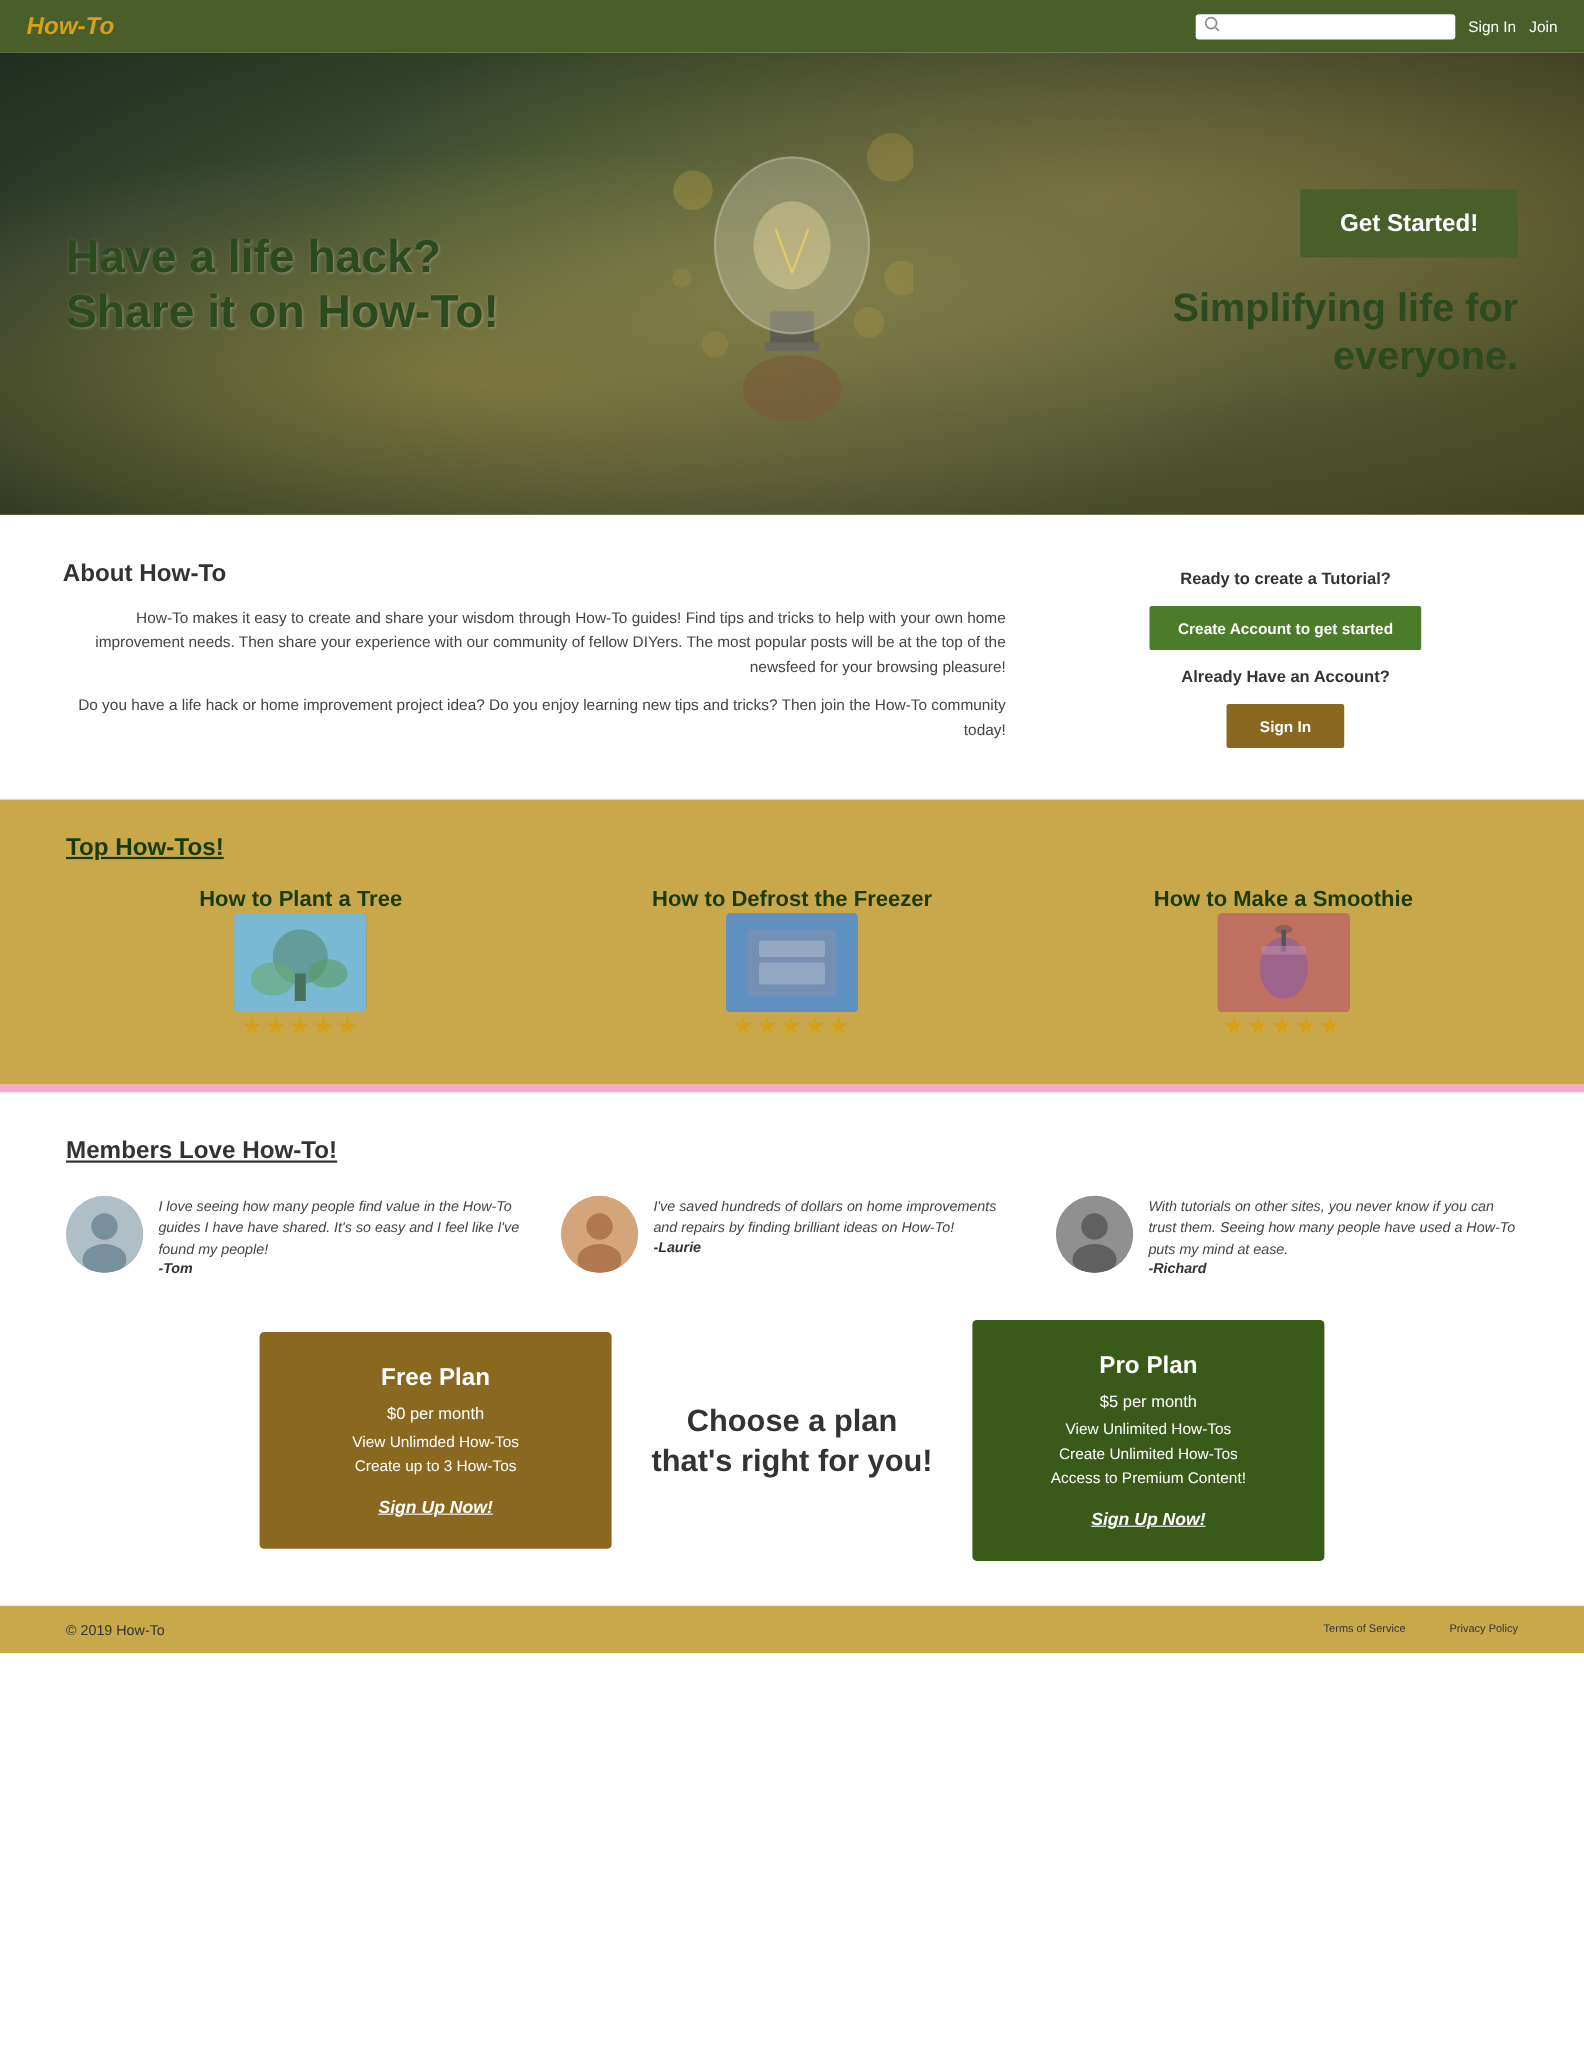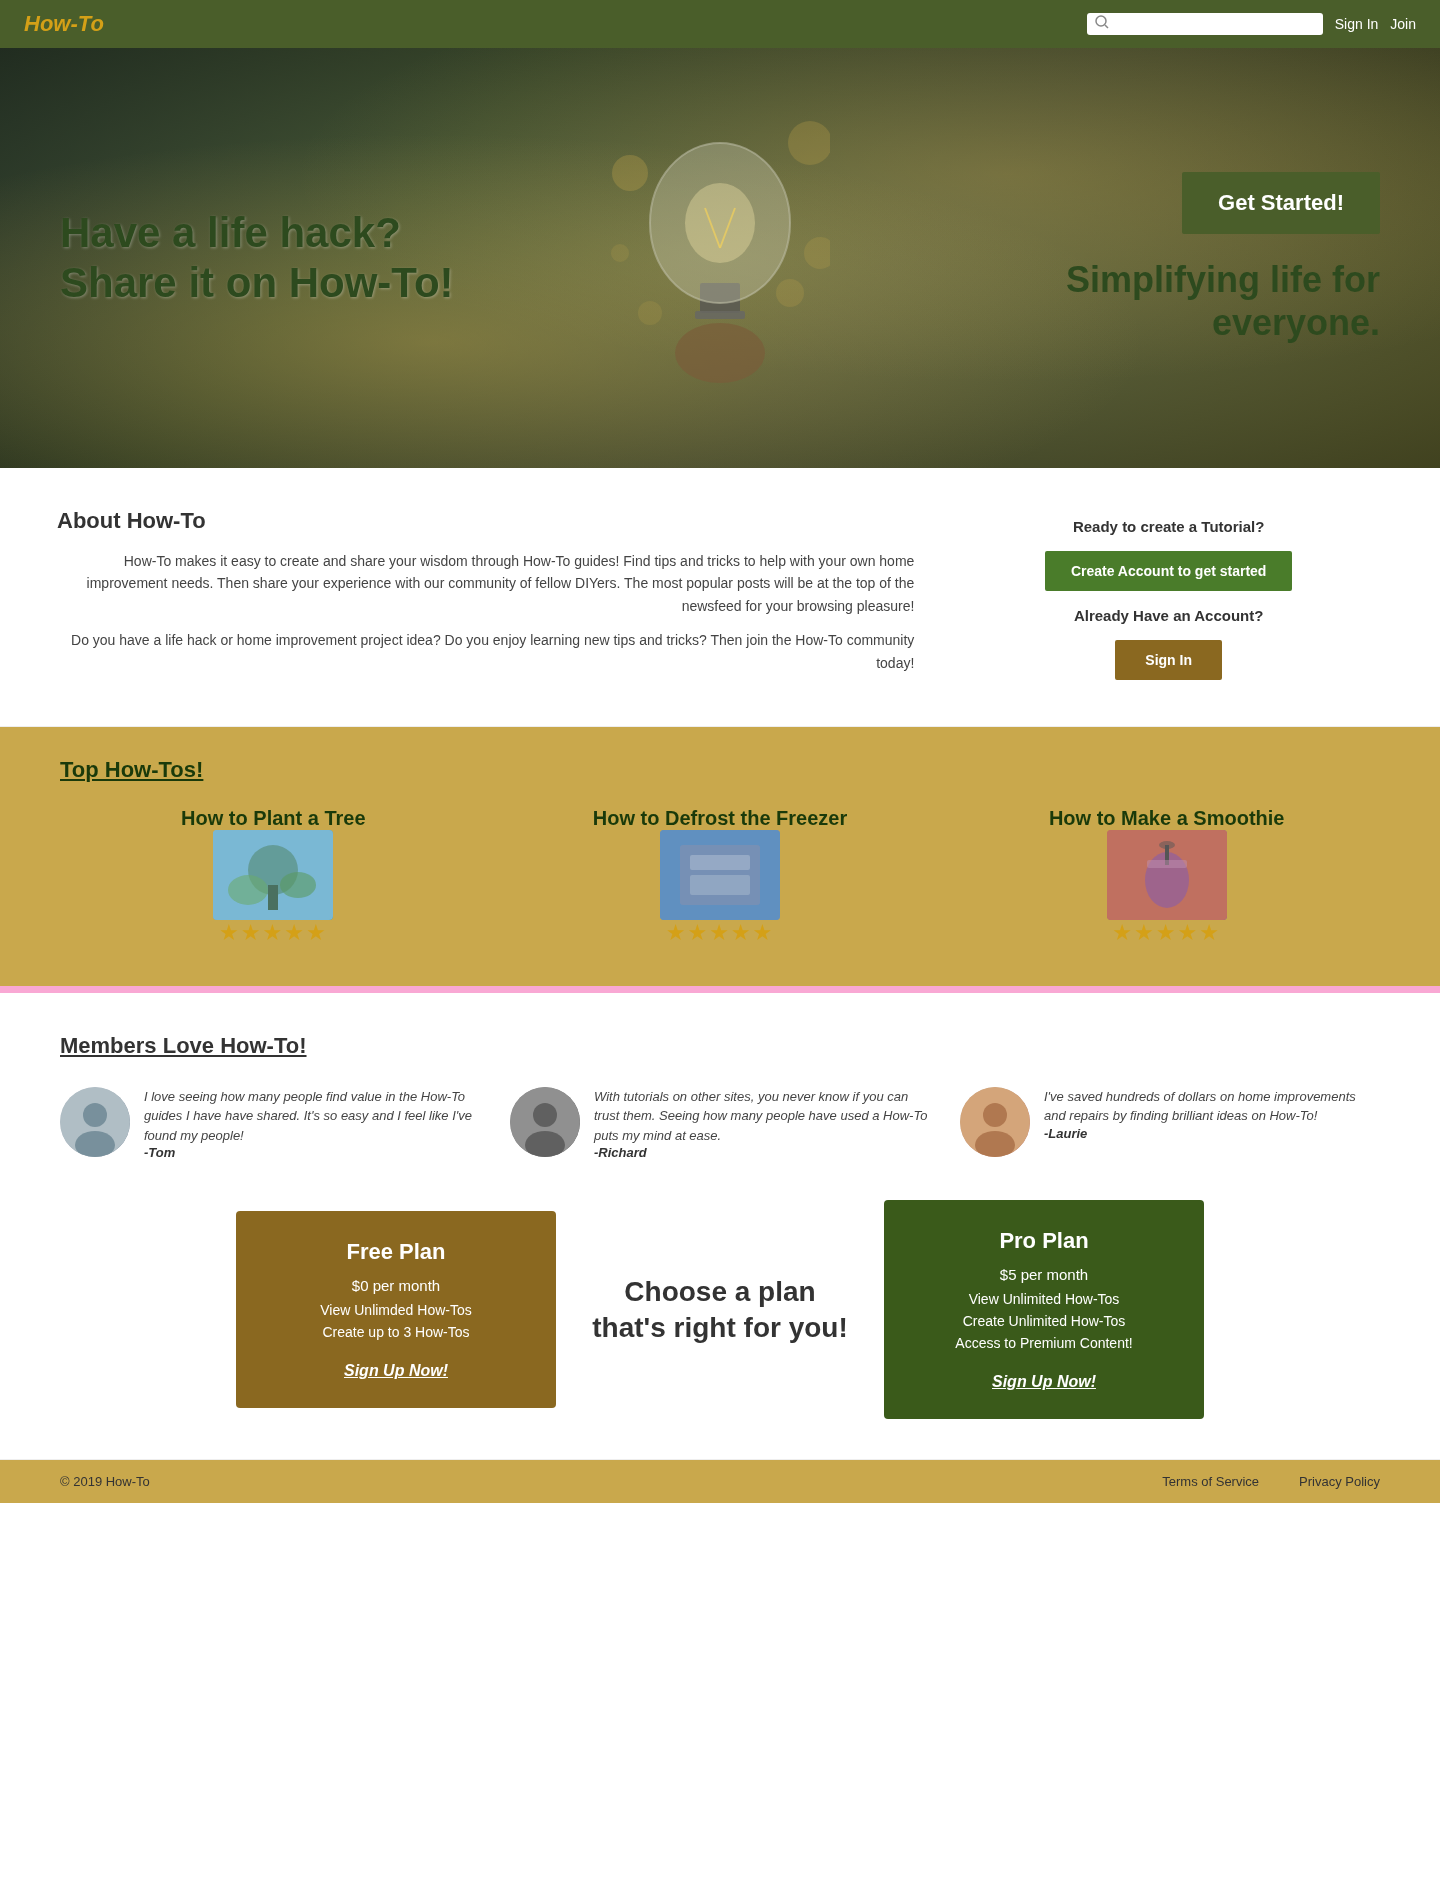--- a/index.html
+++ b/index.html
@@ -352,21 +352,21 @@
     }
     .footer-copy {
       font-size: 13px;
       color: #333;
     }
     .footer-links {
       display: flex;
       gap: 40px;
     }
     .footer-link {
-      font-size: 13px;
+      font-size: 10px;
       color: #333;
       text-decoration: none;
       cursor: pointer;
     }
   </style>
 </head>
 <body>
 
 <nav>
   <div class="nav-logo">How-To</div>
@@ -485,43 +485,43 @@
           <circle cx="35" cy="28" r="12" fill="#78909c"></circle>
           <ellipse cx="35" cy="58" rx="20" ry="14" fill="#78909c"></ellipse>
         </svg>
       </div>
       <div>
         <p class="testimonial-text">I love seeing how many people find value in the How-To guides I have have shared. It's so easy and I feel like I've found my people!</p>
         <p class="testimonial-author">-Tom</p>
       </div>
     </div>
     <div class="testimonial">
+      <div class="avatar-circle avatar-laurie">
+        <svg viewBox="0 0 70 70" width="70" height="70">
+          <circle cx="35" cy="35" r="35" fill="#d4a57a"></circle>
+          <circle cx="35" cy="28" r="12" fill="#b07850"></circle>
+          <ellipse cx="35" cy="58" rx="20" ry="14" fill="#b07850"></ellipse>
+        </svg>
+      </div>
+      <div>
+        <p class="testimonial-text">I've saved hundreds of dollars on home improvements and repairs by finding brilliant ideas on How-To!</p>
+        <p class="testimonial-author">-Laurie</p>
+      </div>
+    </div>
+    <div class="testimonial">
       <div class="avatar-circle avatar-richard">
         <svg viewBox="0 0 70 70" width="70" height="70">
           <circle cx="35" cy="35" r="35" fill="#909090"></circle>
           <circle cx="35" cy="28" r="12" fill="#606060"></circle>
           <ellipse cx="35" cy="58" rx="20" ry="14" fill="#606060"></ellipse>
         </svg>
       </div>
       <div>
         <p class="testimonial-text">With tutorials on other sites, you never know if you can trust them. Seeing how many people have used a How-To puts my mind at ease.</p>
         <p class="testimonial-author">-Richard</p>
-      </div>
-    </div>
-    <div class="testimonial">
-      <div class="avatar-circle avatar-laurie">
-        <svg viewBox="0 0 70 70" width="70" height="70">
-          <circle cx="35" cy="35" r="35" fill="#d4a57a"></circle>
-          <circle cx="35" cy="28" r="12" fill="#b07850"></circle>
-          <ellipse cx="35" cy="58" rx="20" ry="14" fill="#b07850"></ellipse>
-        </svg>
-      </div>
-      <div>
-        <p class="testimonial-text">I've saved hundreds of dollars on home improvements and repairs by finding brilliant ideas on How-To!</p>
-        <p class="testimonial-author">-Laurie</p>
       </div>
     </div>
   </div>
 
   <div class="plans-grid">
     <div class="plan-card free">
       <div class="plan-title">Free Plan</div>
       <div class="plan-price">$0 per month</div>
       <div class="plan-feature">View Unlimded How-Tos</div>
       <div class="plan-feature">Create up to 3 How-Tos</div>

